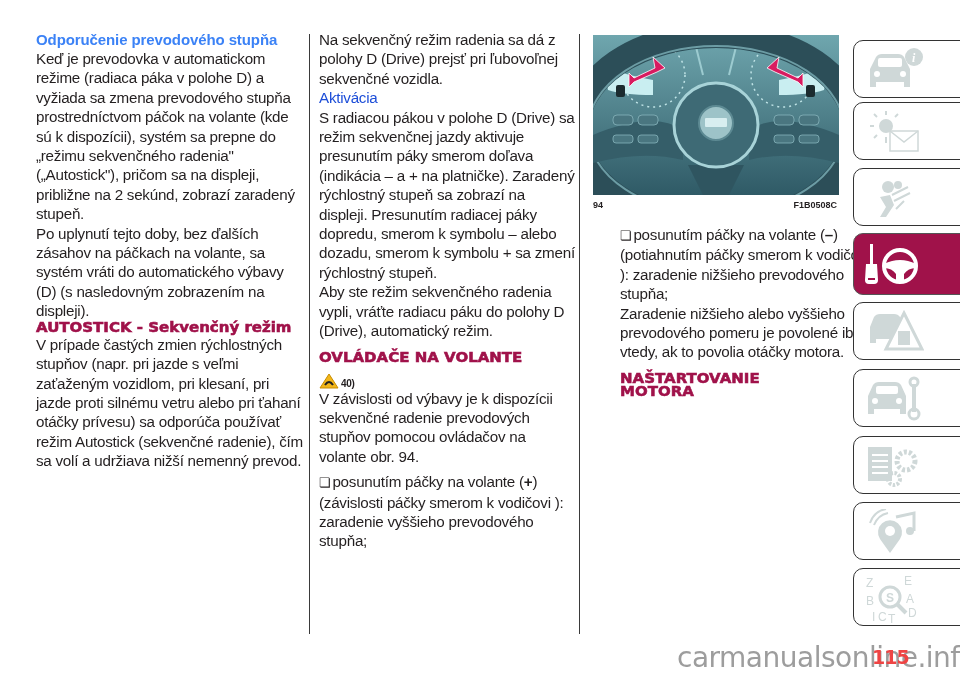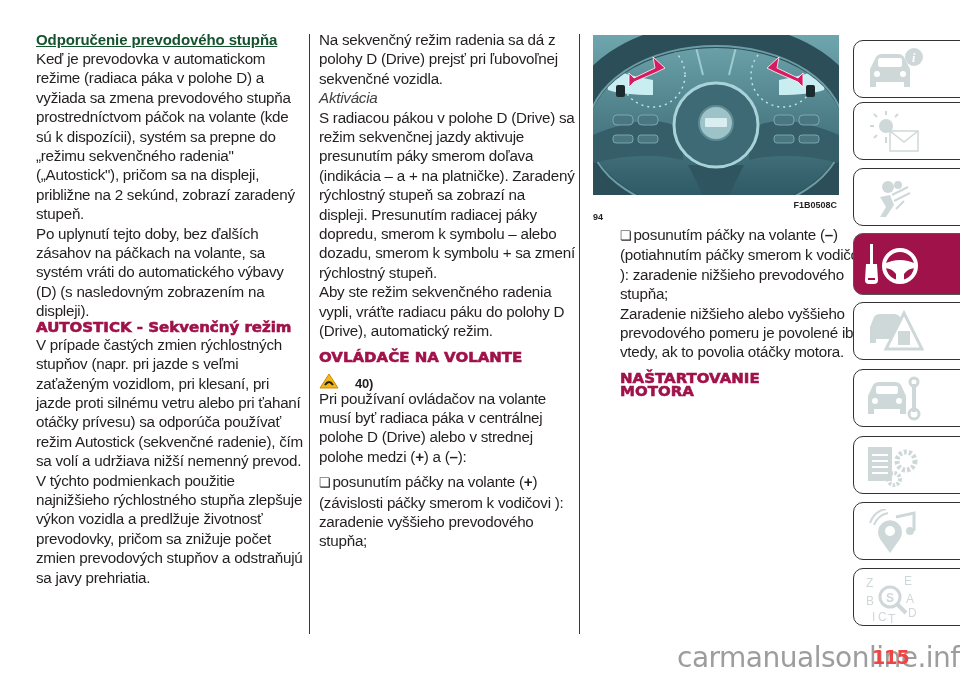--- a/index.html
+++ b/index.html
@@ -4,34 +4,34 @@
 <style>
   html, body { margin:0; padding:0; }
   body { width:960px; height:678px; background:#ffffff; position:relative; overflow:hidden;
          font-family:"Liberation Sans", sans-serif; color:#231f20; }
   .col { position:absolute; top:30px; font-size:15.2px; line-height:19.4px; letter-spacing:-0.25px; }
   .col p { margin:0; }
   .col1 { left:36px; width:270px; }
   .col2 { left:319px; width:256px; }
   .col3 { left:620px; width:256px; }
   .vline { position:absolute; width:1px; background:#3a3a3a; top:34px; height:600px; }
-  .h-sub { color:#14532d; font-weight:bold; font-size:15px; line-height:19px; margin:0 0 6px 0; letter-spacing:-0.1px;text-decoration:underline; }
+  .h-sub { color:#3b82f6; font-weight:bold; font-size:15px; line-height:19px; margin:0 0 6px 0; letter-spacing:-0.1px; }
   .h-main { color:#a0124a; font-family:"DejaVu Sans", sans-serif; font-weight:bold; font-size:15px;
             line-height:14px; margin:6px 0 7px 0; letter-spacing:0px; transform:scaleY(0.92); transform-origin:left top;
             -webkit-text-stroke:0.6px #a0124a; }
-  .h-ital { color:#404040; font-style:italic; margin:8px 0 6px 0; }
+  .h-ital { color:#1d4ed8; margin:8px 0 6px 0; }
   .gap { height:6px; }
   .bullet::before { content:"\274F"; font-size:13px; margin-right:2px; }
   .warn-row { display:flex; align-items:flex-end; height:20px; margin-top:4px; }
   .warn-icon { width:20px; height:16px; }
-  .warn-ref { font-size:13px; font-weight:bold; margin-left:16px; line-height:10px; }
+  .warn-ref { font-size:10px; font-weight:bold; margin-left:2px; line-height:10px; }
   .figure { position:absolute; left:593px; top:35px; width:246px; height:160px; overflow:hidden;
             background:#3a6a78; }
   .fig-caption { position:absolute; left:593px; top:200px; width:246px; font-size:9px; font-weight:bold; }
-  .fig-caption .num { position:absolute; left:0;margin-top:12px; }
+  .fig-caption .num { position:absolute; left:0; }
   .fig-caption .code { position:absolute; right:2px; }
   .tab { position:absolute; left:853px; width:120px; height:58px; border:1.3px solid #333;
          border-radius:10px; background:#fff; box-sizing:border-box; }
   .tab svg { position:absolute; left:10px; top:6px; }
   .tab.active { background:#a0124a; border-color:#555; }
   .page-num { position:absolute; left:872px; top:646px; font-family:"DejaVu Sans", sans-serif; font-weight:bold;
               font-size:19px; color:#ef4444; letter-spacing:-1px; z-index:2; }
   .watermark { position:absolute; left:677px; top:641px; font-family:"DejaVu Sans", sans-serif; font-size:28px;
                color:#8c8c8c; letter-spacing:-0.5px; opacity:0.85; }
   .b { font-weight:bold; }
@@ -41,37 +41,36 @@
 
 <div class="vline" style="left:309px;"></div>
 <div class="vline" style="left:579px;"></div>
 
 <div class="col col1">
   <p class="h-sub">Odporučenie prevodového stupňa</p>
   <p>Keď je prevodovka v automatickom režime (radiaca páka v polohe D) a vyžiada sa zmena prevodového stupňa prostredníctvom páčok na volante (kde sú k dispozícii), systém sa prepne do „režimu sekvenčného radenia" („Autostick"), pričom sa na displeji, približne na 2 sekúnd, zobrazí zaradený stupeň.</p>
   <p>Po uplynutí tejto doby, bez ďalších zásahov na páčkach na volante, sa systém vráti do automatického výbavy (D) (s nasledovným zobrazením na displeji).</p>
   <p class="h-main">AUTOSTICK - Sekvenčný režim</p>
   <p>V prípade častých zmien rýchlostných stupňov (napr. pri jazde s veľmi zaťaženým vozidlom, pri klesaní, pri jazde proti silnému vetru alebo pri ťahaní otáčky prívesu) sa odporúča používať režim Autostick (sekvenčné radenie), čím sa volí a udržiava nižší nemenný prevod.</p>
-  <p>V týchto podmienkach použitie najnižšieho rýchlostného stupňa zlepšuje výkon vozidla a predlžuje životnosť prevodovky, pričom sa znižuje počet zmien prevodových stupňov a odstraňujú sa javy prehriatia.</p>
 </div>
 
 <div class="col col2">
   <p>Na sekvenčný režim radenia sa dá z polohy D (Drive) prejsť pri ľubovoľnej sekvenčné vozidla.</p>
   <p class="h-ital">Aktivácia</p>
   <p>S radiacou pákou v polohe D (Drive) sa režim sekvenčnej jazdy aktivuje presunutím páky smerom doľava (indikácia – a + na platničke). Zaradený rýchlostný stupeň sa zobrazí na displeji. Presunutím radiacej páky dopredu, smerom k symbolu – alebo dozadu, smerom k symbolu + sa zmení rýchlostný stupeň.</p>
   <p>Aby ste režim sekvenčného radenia vypli, vráťte radiacu páku do polohy D (Drive), automatický režim.</p>
   <p class="h-main" style="margin-top:10px;margin-bottom:2px;">OVLÁDAČE NA VOLANTE</p>
   <div class="warn-row">
     <svg class="warn-icon" viewBox="0 0 20 16">
       <path d="M10 1 L19 15 L1 15 Z" fill="#f2b619" stroke="#c98d00" stroke-width="1" stroke-linejoin="round"></path>
       <path d="M6 12 Q10 6 14 12" fill="none" stroke="#222" stroke-width="2"></path>
     </svg>
     <span class="warn-ref">40)</span>
   </div>
-  <p><span>Pri používaní ovládačov na volante musí byť radiaca páka v centrálnej polohe D (Drive) alebo v strednej polohe medzi (</span><span class="b">+</span><span>) a (</span><span class="b">–</span><span>):</span></p>
+  <p>V závislosti od výbavy je k dispozícii sekvenčné radenie prevodových stupňov pomocou ovládačov na volante obr. 94.</p>
   <div class="gap"></div>
   <p class="bullet"><span>posunutím páčky na volante (</span><span class="b">+</span><span>) (závislosti páčky smerom k vodičovi ): zaradenie vyššieho prevodového stupňa;</span></p>
 </div>
 
 <div class="figure">
   <svg width="246" height="160" viewBox="0 0 246 160">
     <defs>
       <linearGradient id="bg" x1="0" y1="0" x2="0" y2="1">
         <stop offset="0" stop-color="#6fa6ae"></stop>
         <stop offset="1" stop-color="#2f5a66"></stop>

